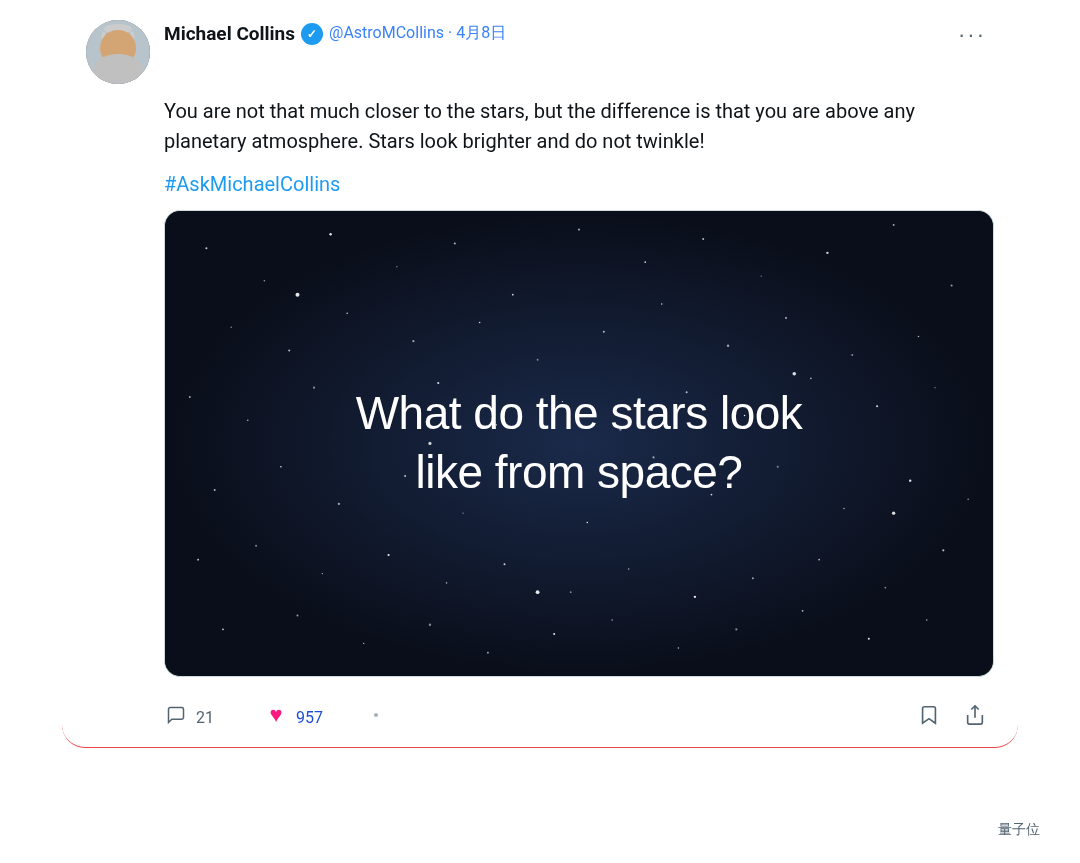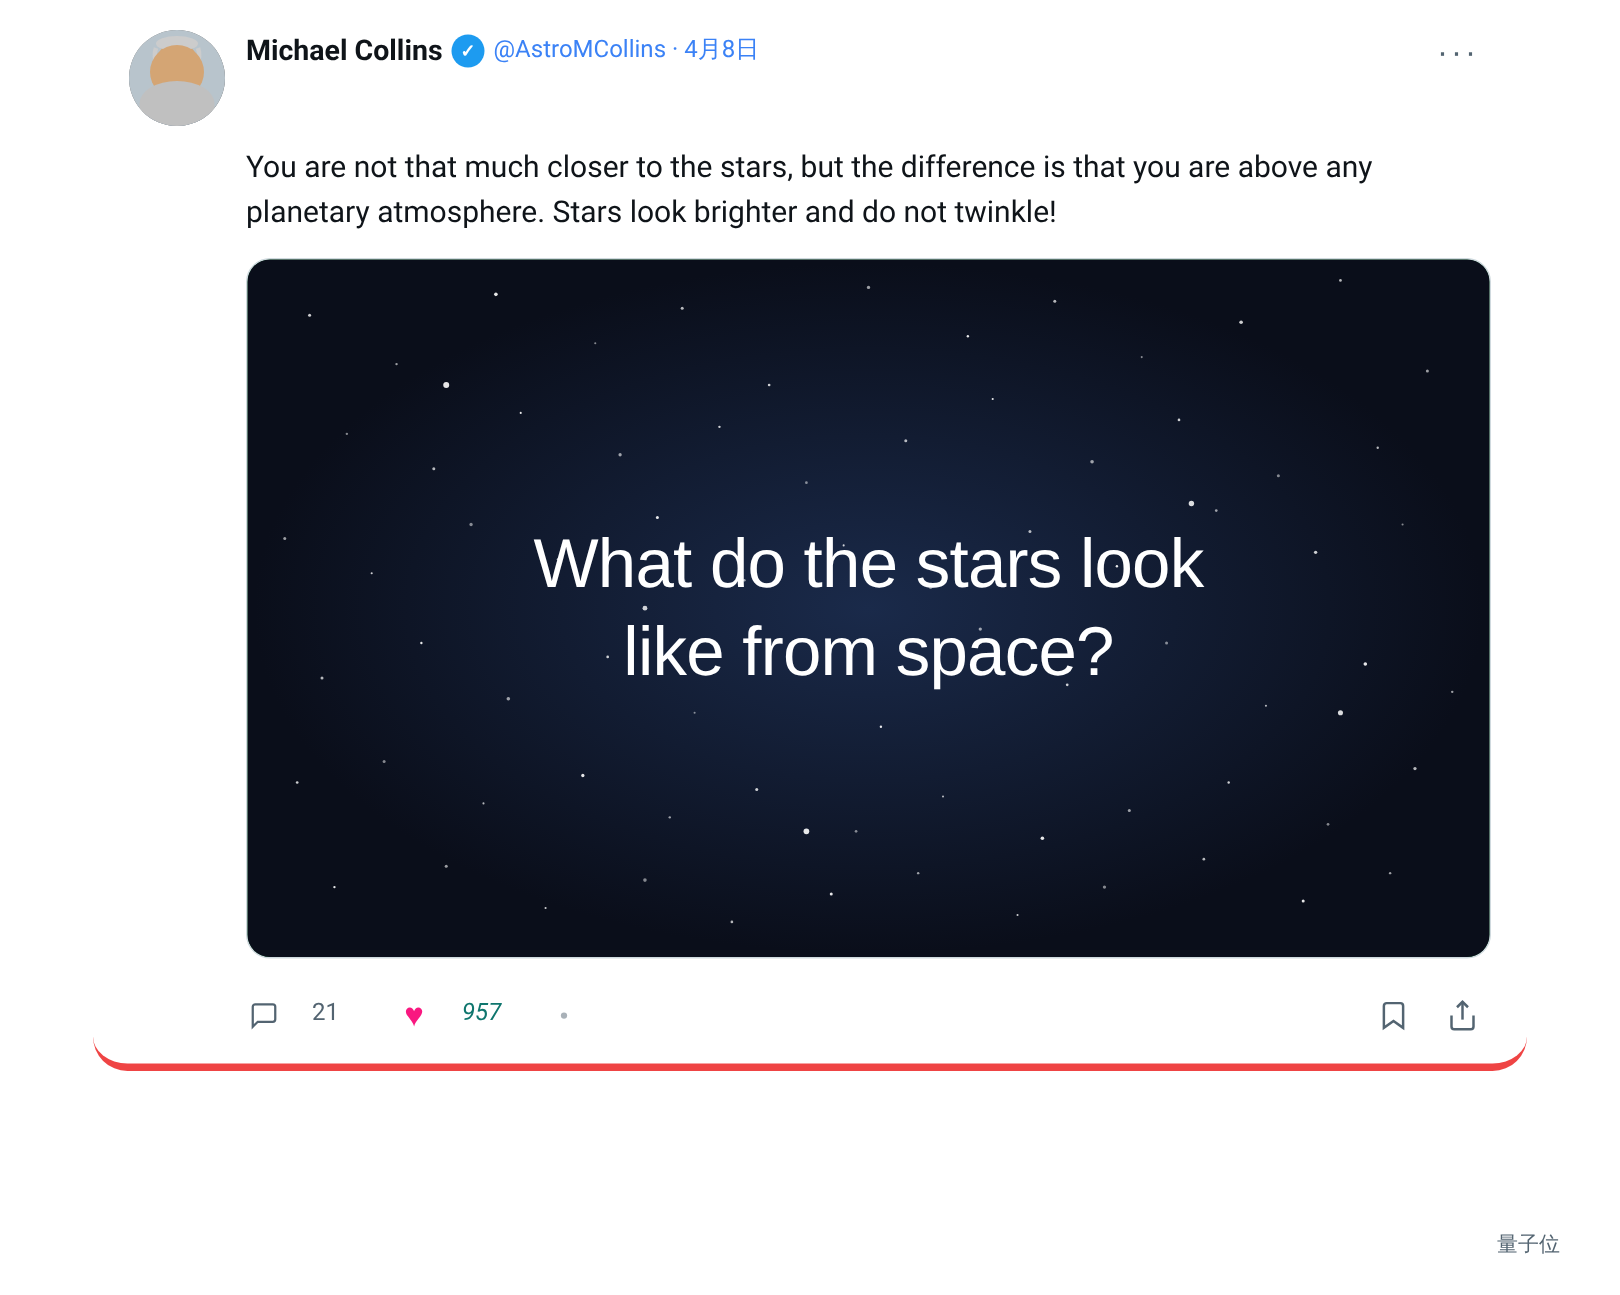--- a/index.html
+++ b/index.html
@@ -10,21 +10,21 @@
       justify-content: center;
       align-items: flex-start;
       min-height: 863px;
       width: 1080px;
     }
 
     .tweet-card {
       width: 956px;
       background: #ffffff;
       padding: 20px 24px 12px 24px;
-      border-bottom: 5px solid #ef4444;
+      border-bottom: 1px solid #ef4444;
       border-radius: 23px;
     }
 
     .tweet-header {
       display: flex;
       align-items: flex-start;
       gap: 14px;
       margin-bottom: 12px;
     }
 
@@ -183,22 +183,22 @@
     .tweet-actions {
       display: flex;
       align-items: center;
       margin-top: 8px;
       padding-top: 4px;
       gap: 0;
     }
 
     .action-item {
       display: flex;
-      align-items: flex-start;
-      gap: 20px;
+      align-items: flex-end;
+      gap: 8px;
       color: #536471;
       font-size: 16px;
       cursor: pointer;
       padding: 8px 16px 8px 0;
       min-width: 100px;
     }
 
     .action-icon {
       width: 24px;
       height: 24px;
@@ -209,22 +209,21 @@
 
     .action-count {
       font-size: 16px;
     }
 
     .action-item.like {
       color: #536471;
     }
 
     .action-item.like .action-count {
-      color: #0f766e;
-      font-style: italic;
+      color: #1d4ed8;
     }
 
     .like-heart {
       color: #f91880;
       font-size: 22px;
     }
 
     .bookmark-icon-wrap {
       margin-left: auto;
       display: flex;
@@ -288,20 +287,23 @@
         </span>
       </div>
     </div>
 
     <button class="more-button">···</button>
   </div>
 
   <div class="tweet-body">
     <p class="tweet-text">You are not that much closer to the stars, but the difference is that you are above any planetary atmosphere. Stars look brighter and do not twinkle!</p>
 
+    <div>
+      <a class="hashtag" href="#">#AskMichaelCollins</a>
+    </div>
 
     <div class="media-container">
       <div class="stars-bg">
 
         <svg width="100%" height="100%" xmlns="http://www.w3.org/2000/svg" style="position:absolute;inset:0;">
 
           <circle cx="5%" cy="8%" r="1" fill="white" opacity="0.8"></circle>
           <circle cx="12%" cy="15%" r="0.8" fill="white" opacity="0.6"></circle>
           <circle cx="20%" cy="5%" r="1.2" fill="white" opacity="0.9"></circle>
           <circle cx="28%" cy="12%" r="0.7" fill="white" opacity="0.5"></circle>

